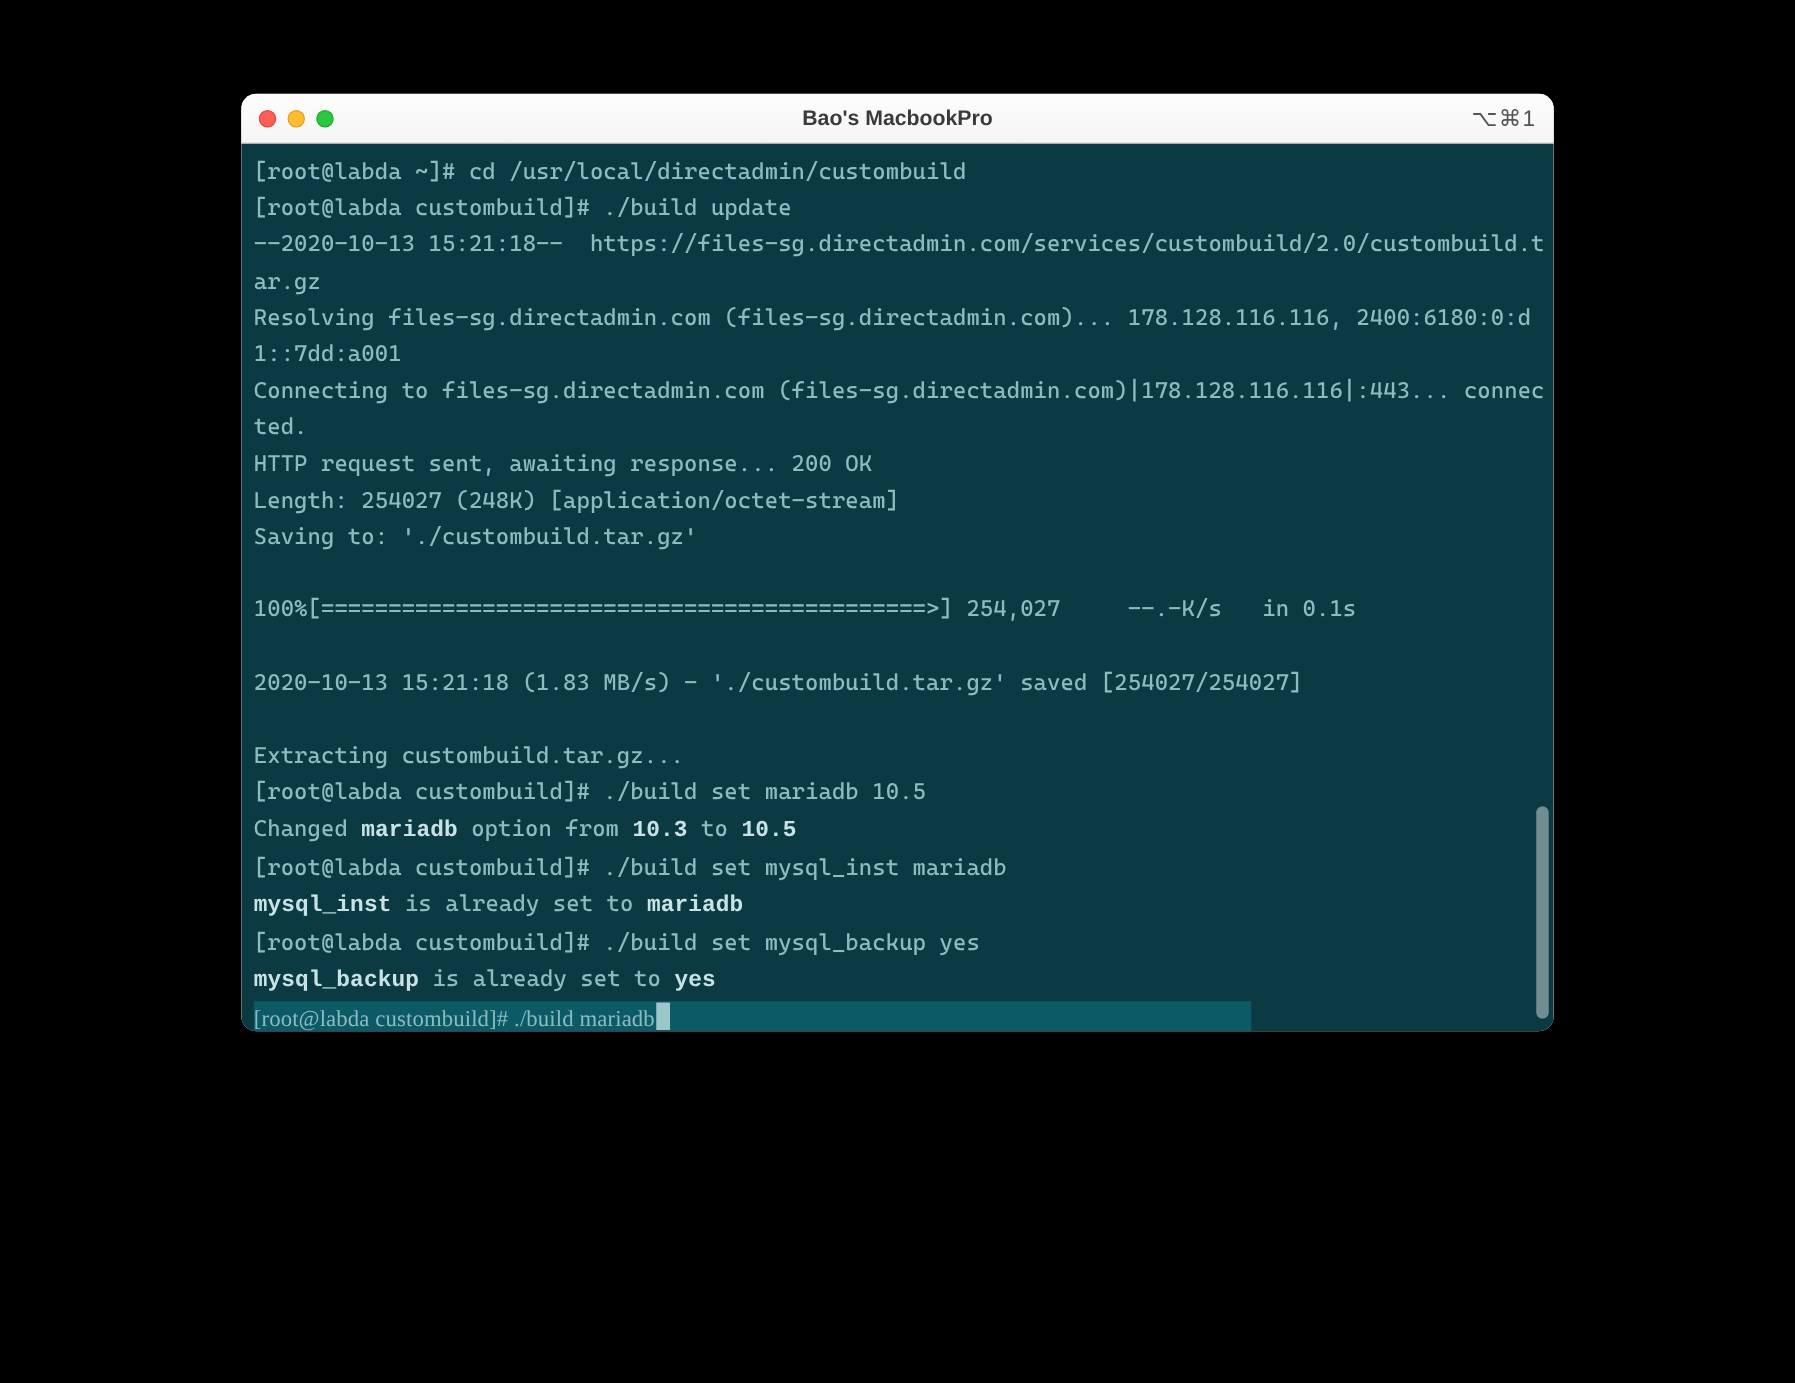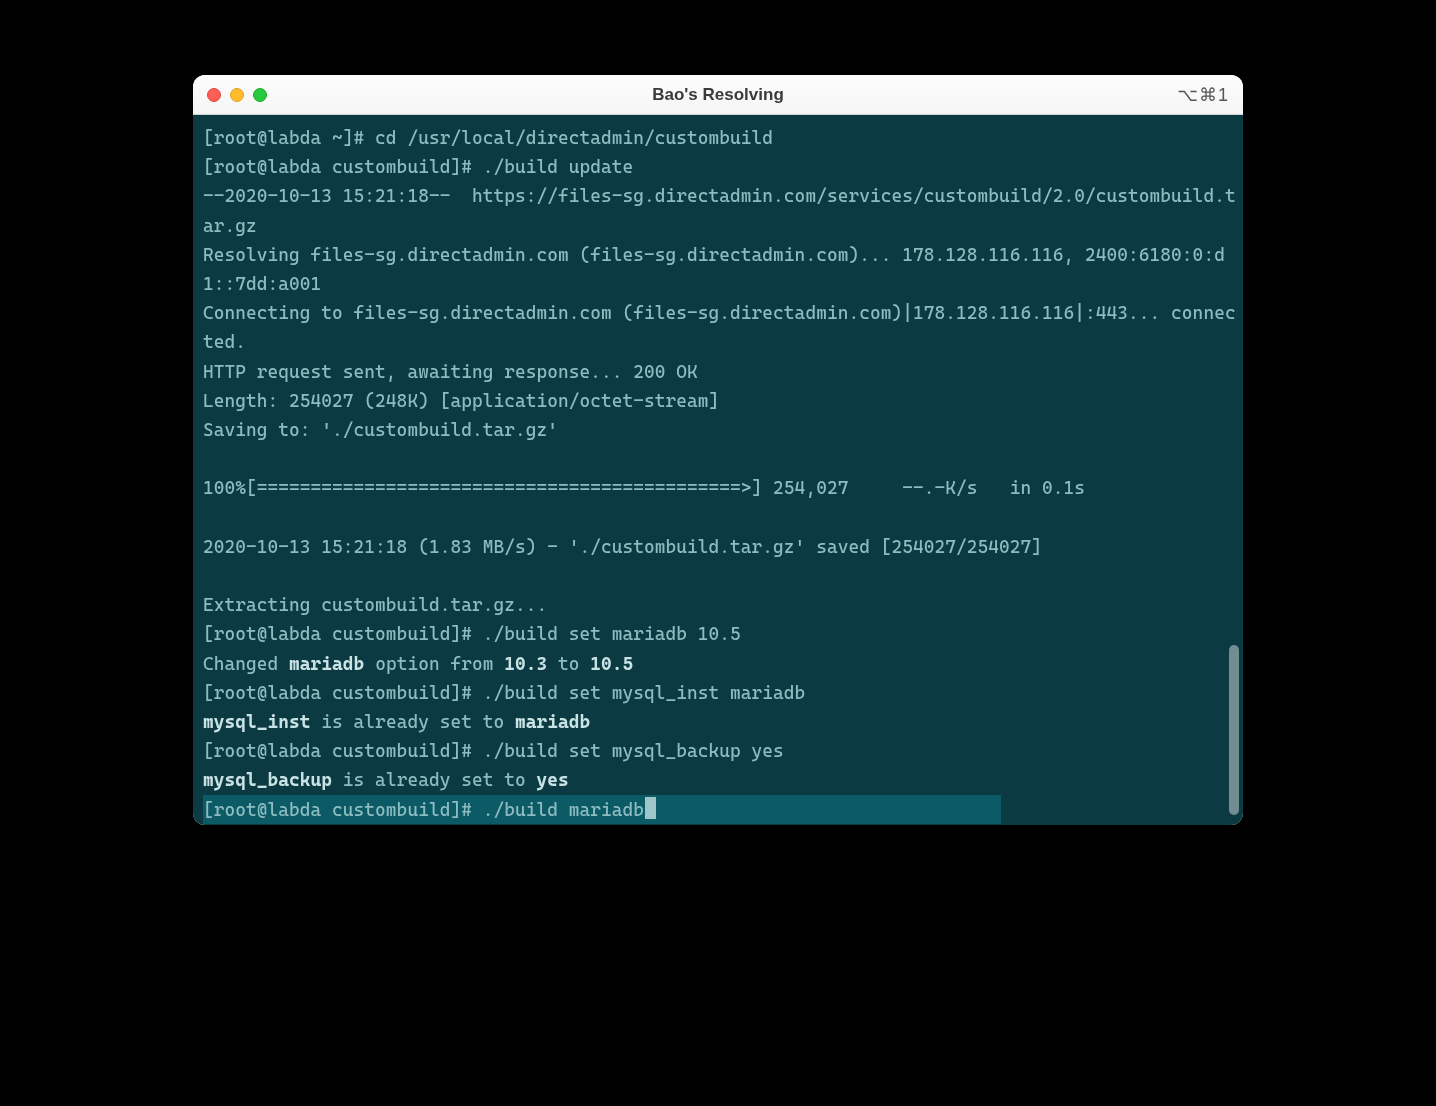--- a/index.html
+++ b/index.html
@@ -72,27 +72,28 @@
     .terminal-content {
       padding: 8px 0 10px 10px;
       font-size: 18.2px;
       line-height: 29.2px;
       color: #8cbcc0;
       white-space: pre;
       font-family: "Cascadia Code", "Fira Code", "SF Mono", "Menlo", monospace;
       letter-spacing: 0.1px;
     }
     .line { white-space: pre-wrap; word-break: break-all; }
-    .bold { font-weight: 700; color: #c9e3e5; }
+    .bold { font-weight: 700; color: #c9e3e5; font-family: Liberation Mono, monospace; }
     .highlight-row {
       background: #0c5a66;
       display: block;
       width: 798px;
       padding-left: 0;
       margin-left: 0;
+      font-family: Liberation Serif, serif;
     }
     .cursor-block {
       display: inline-block;
       width: 11px;
       height: 22px;
       background: #9cc6ca;
       vertical-align: -3px;
       margin-left: 1px;
     }
     .scrollbar {
@@ -108,20 +109,20 @@
 </head>
 <body>
 
 <div class="window">
   <div class="titlebar">
     <div class="traffic-lights">
       <div class="tl tl-close"></div>
       <div class="tl tl-min"></div>
       <div class="tl tl-max"></div>
     </div>
-    <div class="window-title">Bao's Resolving</div>
+    <div class="window-title">Bao's MacbookPro</div>
     <div class="titlebar-right">⌥⌘1</div>
   </div>
   <div class="terminal-area">
     <div class="terminal-content" id="term-out"><div class="line"><span>[root@labda ~]# cd /usr/local/directadmin/custombuild</span></div><div class="line"><span>[root@labda custombuild]# ./build update</span></div><div class="line"><span>--2020-10-13 15:21:18--  https://files-sg.directadmin.com/services/custombuild/2.0/custombuild.tar.gz</span></div><div class="line"><span>Resolving files-sg.directadmin.com (files-sg.directadmin.com)... 178.128.116.116, 2400:6180:0:d1::7dd:a001</span></div><div class="line"><span>Connecting to files-sg.directadmin.com (files-sg.directadmin.com)|178.128.116.116|:443... connected.</span></div><div class="line"><span>HTTP request sent, awaiting response... 200 OK</span></div><div class="line"><span>Length: 254027 (248K) [application/octet-stream]</span></div><div class="line"><span>Saving to: './custombuild.tar.gz'</span></div><div class="line"><span> </span></div><div class="line"><span>100%[=============================================&gt;] 254,027     --.-K/s   in 0.1s</span></div><div class="line"><span> </span></div><div class="line"><span>2020-10-13 15:21:18 (1.83 MB/s) - './custombuild.tar.gz' saved [254027/254027]</span></div><div class="line"><span> </span></div><div class="line"><span>Extracting custombuild.tar.gz...</span></div><div class="line"><span>[root@labda custombuild]# ./build set mariadb 10.5</span></div><div class="line"><span>Changed </span><span class="bold">mariadb</span><span> option from </span><span class="bold">10.3</span><span> to </span><span class="bold">10.5</span></div><div class="line"><span>[root@labda custombuild]# ./build set mysql_inst mariadb</span></div><div class="line"><span class="bold">mysql_inst</span><span> is already set to </span><span class="bold">mariadb</span></div><div class="line"><span>[root@labda custombuild]# ./build set mysql_backup yes</span></div><div class="line"><span class="bold">mysql_backup</span><span> is already set to </span><span class="bold">yes</span></div><div class="line highlight-row"><span>[root@labda custombuild]# ./build mariadb</span><span class="cursor-block"></span></div></div>
     <div class="scrollbar"></div>
   </div>
 </div>
 
 </body></html>

